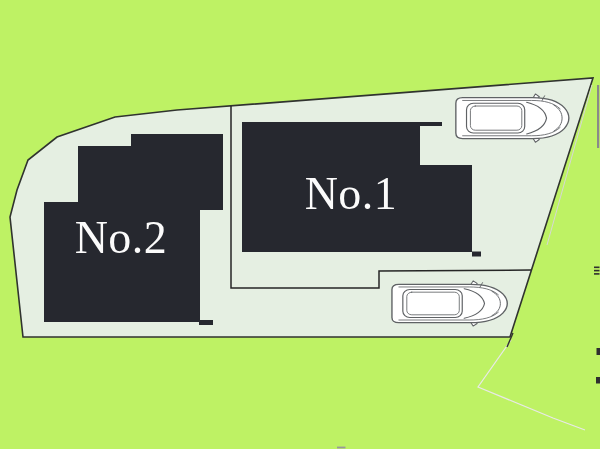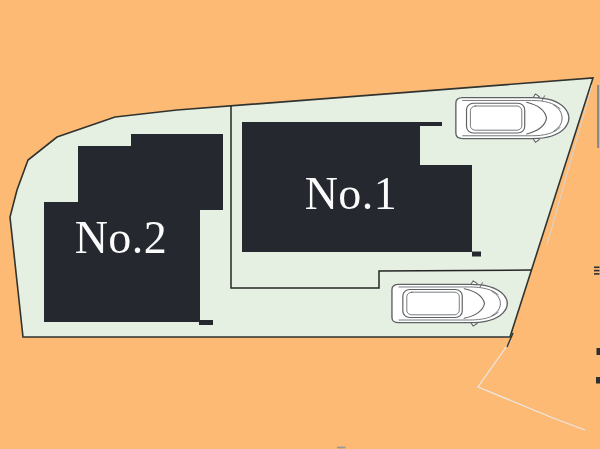--- a/index.html
+++ b/index.html
@@ -10,21 +10,21 @@
     --divider-line:#262626;
     --car-outline:#5f6265;
     --faint-line:#e8e8e8;
     --edge-mark:#2f2f2f;
     --edge-gray:#8a8a8a;
   }
   html,body{margin:0;padding:0;background:#ffffff;}
   .stage{
     position:relative;
     width:600px;height:449px;
-    background:#fdba74;
+    background:#bef264;
     overflow:hidden;
     font-family:"Liberation Serif","DejaVu Serif",serif;
   }
   svg{display:block;}
   .lot-label{
     fill:var(--label-text);
     font-family:"Liberation Serif","DejaVu Serif",serif;
     font-size:46px;
     letter-spacing:0.5px;
   }

